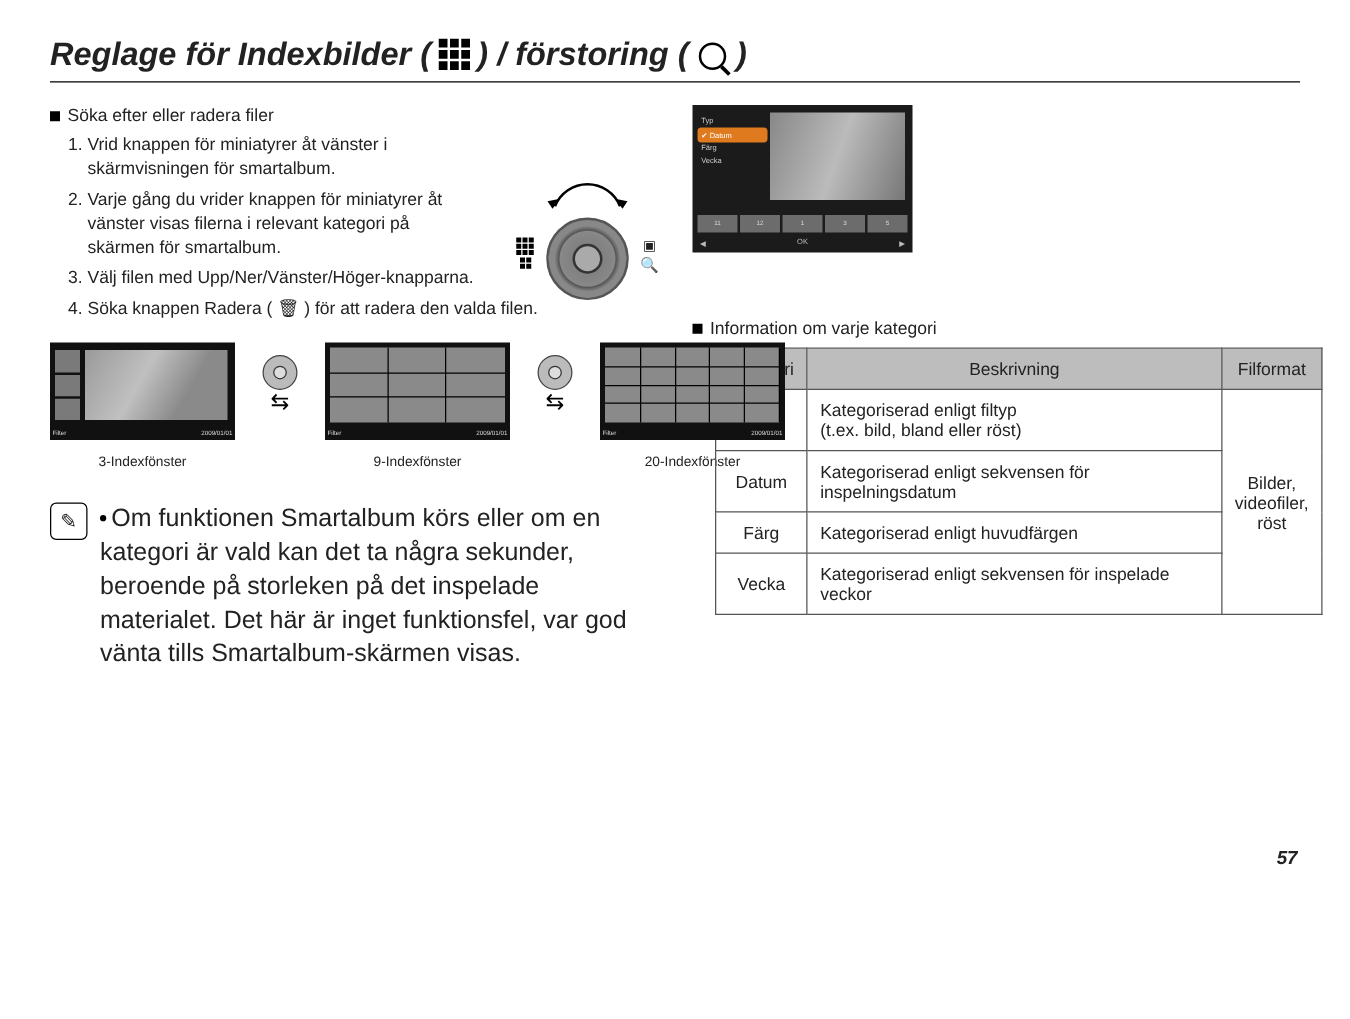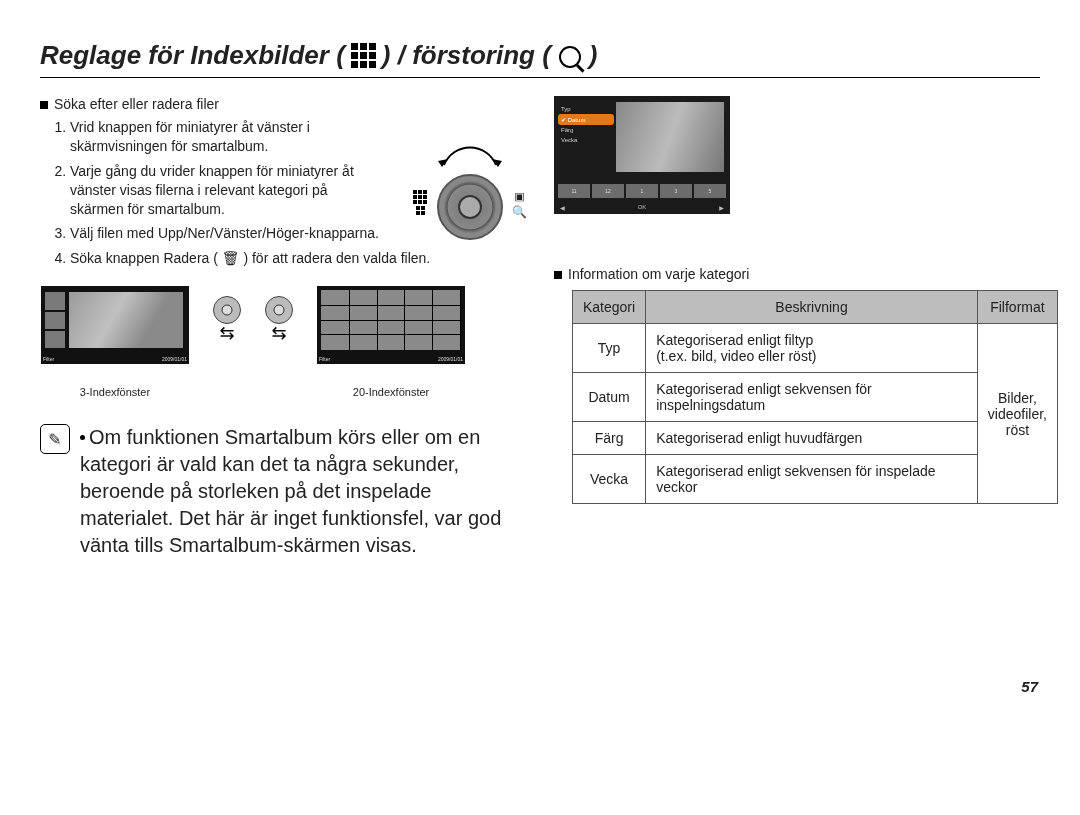--- a/index.html
+++ b/index.html
@@ -7,21 +7,21 @@
     padding: 0;
     width: 1080px;
     height: 815px;
     background: #ffffff;
     font-family: Arial, Helvetica, sans-serif;
     color: #222;
     font-size: 14px;
   }
   .page {
     position: relative;
-    padding: 40px 40px 20px 40px;
+    padding: 28px 40px 20px 40px;
     box-sizing: border-box;
     width: 1080px;
     height: 705px;
   }
   .title-row {
     border-bottom: 1.5px solid #000;
     padding-bottom: 6px;
     margin-bottom: 18px;
   }
   .title {
@@ -175,21 +175,21 @@
       linear-gradient(#000,#000),linear-gradient(#000,#000),linear-gradient(#000,#000),
       linear-gradient(#000,#000),linear-gradient(#000,#000),linear-gradient(#000,#000),
       linear-gradient(#000,#000),linear-gradient(#000,#000);
     background-size: 100% 1px,100% 1px,100% 1px,1px 100%,1px 100%,1px 100%,1px 100%,1px 100%;
     background-position: 0 25%,0 50%,0 75%,20% 0,40% 0,60% 0,80% 0,100% 0;
     background-repeat: no-repeat;
     background-color: #8a8a8a;
   }
   .caption {
     font-size: 11px;
-    margin-top: 22px;
+    margin-top: 12px;
   }
   .knob-gap {
     width: 30px;
     display: flex;
     flex-direction: column;
     align-items: center;
     justify-content: center;
     gap: 4px;
     margin-top: 10px;
   }
@@ -382,20 +382,29 @@
             </div>
           </div>
           <div class="caption">3-Indexfönster</div>
         </div>
 
         <div class="knob-gap">
           <div class="knob-mini"></div>
           <div class="bi-arrows">⇆</div>
         </div>
 
+        <div class="thumb-group">
+          <div class="mock-screen grid9">
+            <div class="bar">
+              <span>Filter</span>
+              <span>2009/01/01</span>
+            </div>
+          </div>
+          <div class="caption">9-Indexfönster</div>
+        </div>
 
         <div class="knob-gap">
           <div class="knob-mini"></div>
           <div class="bi-arrows">⇆</div>
         </div>
 
         <div class="thumb-group">
           <div class="mock-screen grid20">
             <div class="bar">
               <span>Filter</span>
@@ -451,21 +460,21 @@
           <tr>
             <th>Kategori</th>
             <th>Beskrivning</th>
             <th>Filformat</th>
           </tr>
         </thead>
         <tbody>
           <tr>
             <td class="center">Typ</td>
             <td style="white-space:pre-line">Kategoriserad enligt filtyp
-(t.ex. bild, video eller röst)</td>
+(t.ex. bild, bland eller röst)</td>
             <td class="center" rowspan="4" style="white-space:pre-line">Bilder,
 videofiler,
 röst</td>
           </tr>
           <tr>
             <td class="center">Datum</td>
             <td style="white-space:pre-line">Kategoriserad enligt sekvensen för inspelningsdatum</td>
           </tr>
           <tr>
             <td class="center">Färg</td>

